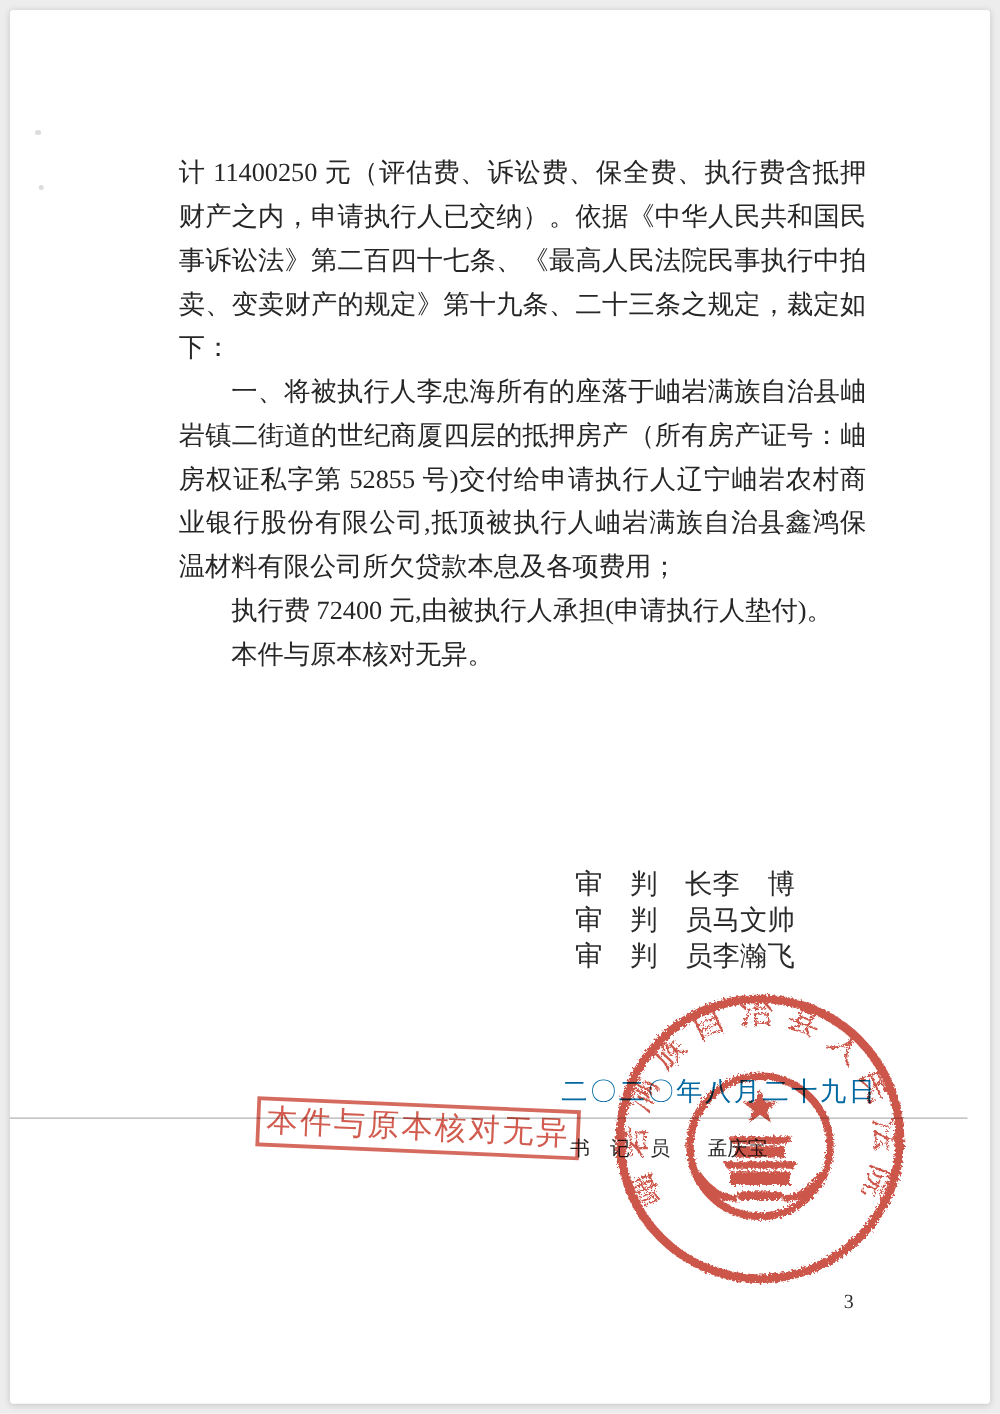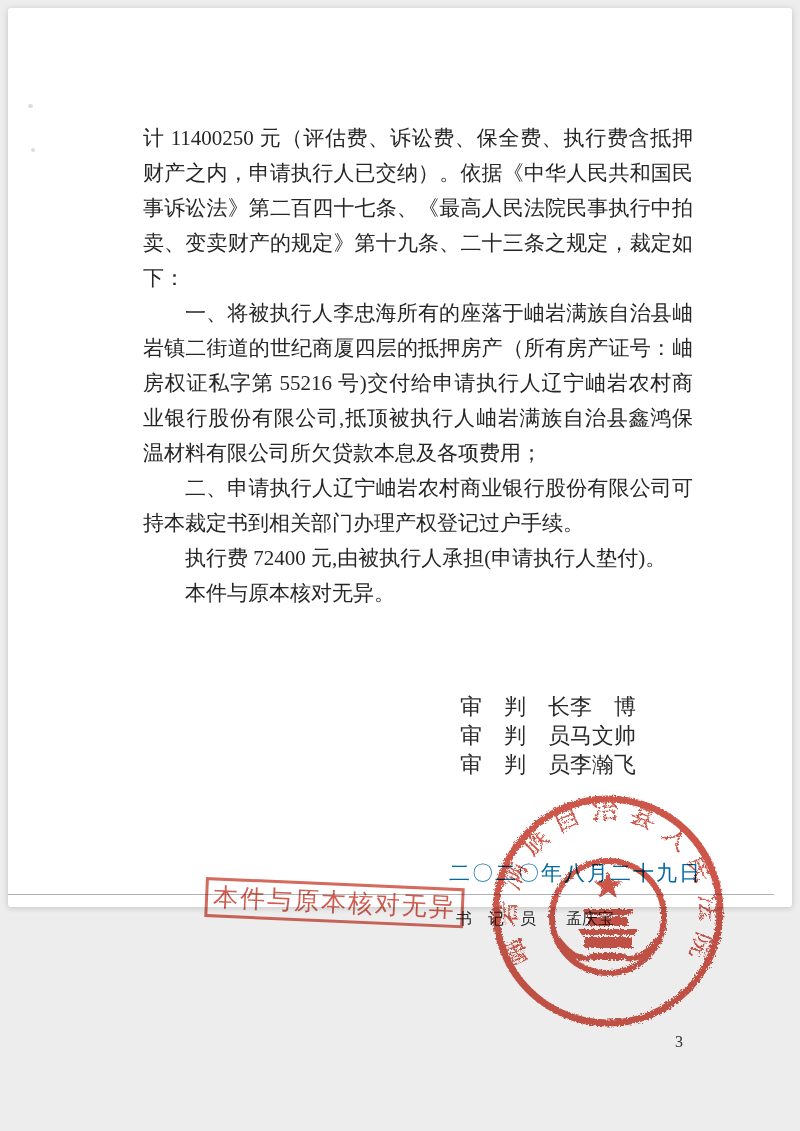--- a/index.html
+++ b/index.html
@@ -6,21 +6,21 @@
   body {
     width: 800px; height: 1131px;
     background: #ededed;
     font-family: "Liberation Serif", "DejaVu Serif", serif;
     position: relative;
     overflow: hidden;
   }
   .page {
     position: absolute;
     left: 8px; top: 8px;
-    width: 784px; height: 899px;
+    width: 784px; height: 1115px;
     background: #ffffff;
     border-radius: 3px;
     box-shadow: 0 1px 6px rgba(0,0,0,0.18);
   }
   .body-text {
     position: absolute;
     left: 135px; top: 113px;
     width: 550px;
     font-size: 21px;
     line-height: 35px;
@@ -97,22 +97,21 @@
 </head>
 <body>
 
 <div class="page">
 
   <div class="speck s1"></div>
   <div class="speck s2"></div>
 
   <div class="body-text">
     <p>计 11400250 元（评估费、诉讼费、保全费、执行费含抵押财产之内，申请执行人已交纳）。依据《中华人民共和国民事诉讼法》第二百四十七条、《最高人民法院民事执行中拍卖、变卖财产的规定》第十九条、二十三条之规定，裁定如下：</p>
-    <p class="indent">一、将被执行人李忠海所有的座落于岫岩满族自治县岫岩镇二街道的世纪商厦四层的抵押房产（所有房产证号：岫房权证私字第 55216 号)交付给申请执行人辽宁岫岩农村商业银行股份有限公司,抵顶被执行人岫岩满族自治县鑫鸿保温材料有限公司所欠贷款本息及各项费用；</p>
-    <p class="indent">二、申请执行人辽宁岫岩农村商业银行股份有限公司可持本裁定书到相关部门办理产权登记过户手续。</p>
+    <p class="indent">一、将被执行人李忠海所有的座落于岫岩满族自治县岫岩镇二街道的世纪商厦四层的抵押房产（所有房产证号：岫房权证私字第 52855 号)交付给申请执行人辽宁岫岩农村商业银行股份有限公司,抵顶被执行人岫岩满族自治县鑫鸿保温材料有限公司所欠贷款本息及各项费用；</p>
     <p class="indent">执行费 72400 元,由被执行人承担(申请执行人垫付)。</p>
     <p class="indent">本件与原本核对无异。</p>
   </div>
 
   <div class="signature-block">
     <div class="signature-row">
       <span>审　判　长</span>
       <span class="sig-name">李　博</span>
     </div>
     <div class="signature-row">

